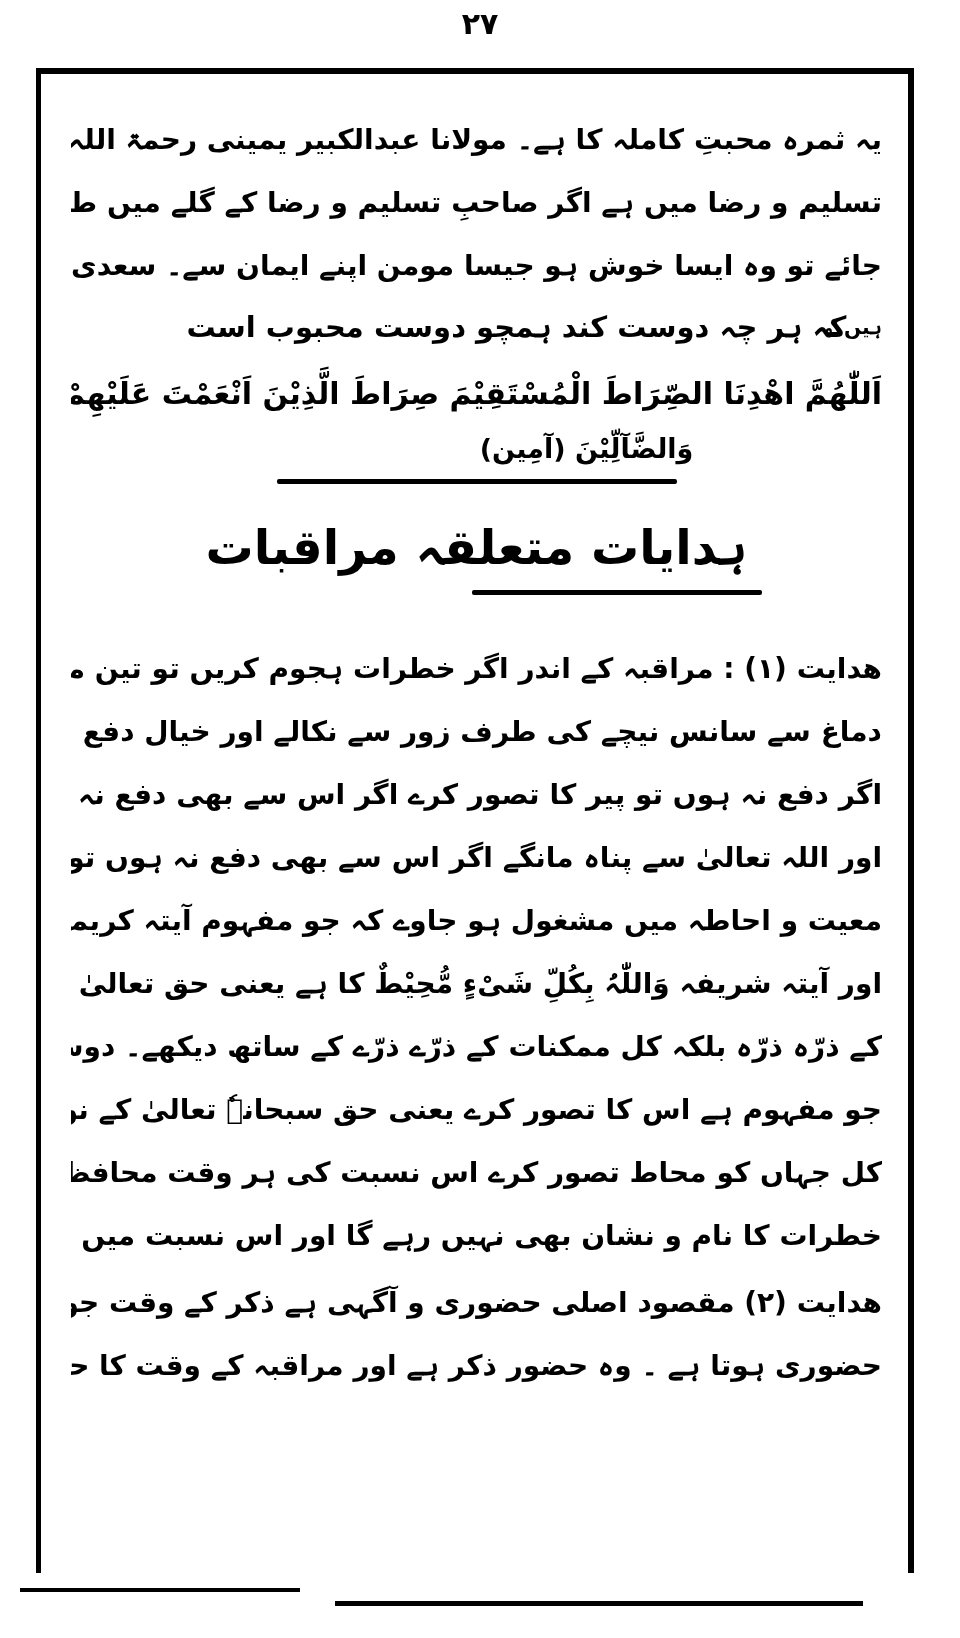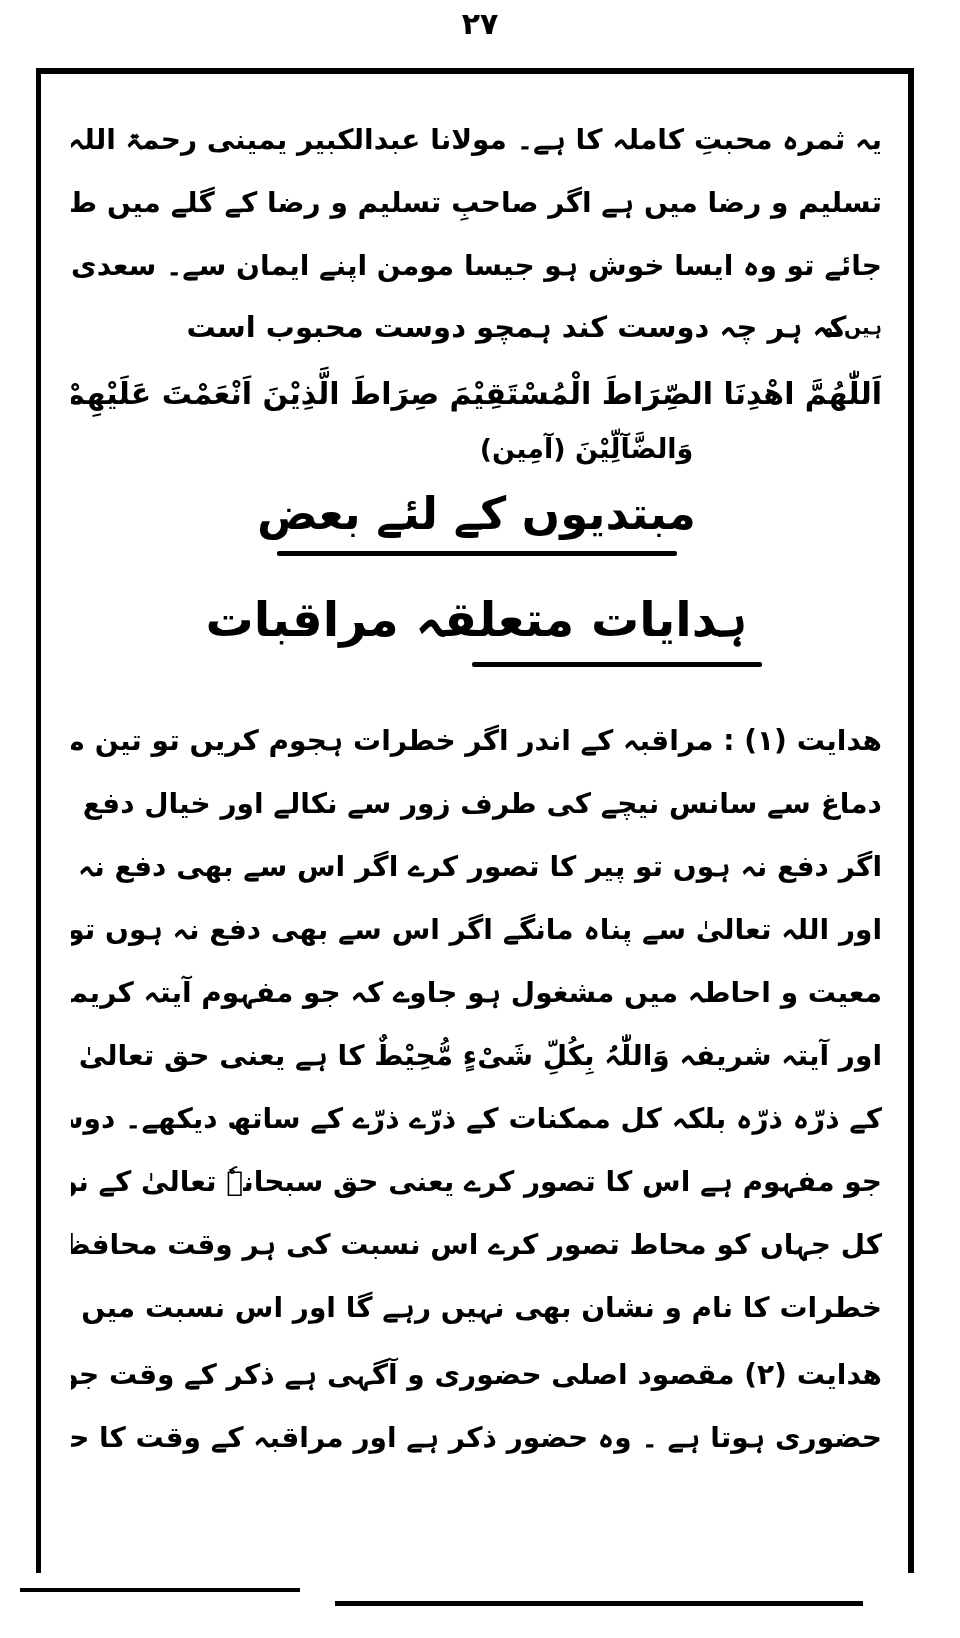--- a/index.html
+++ b/index.html
@@ -73,21 +73,20 @@
     </div>
 
   <div class="couplet-wrap">
     <span class="hain-marker">ہیں ؎</span>
     <div class="couplet-line second">کہ ہر چہ دوست کند ہمچو دوست محبوب است</div>
   </div>
 
   <div class="dua-line1">اَللّٰھُمَّ اھْدِنَا الصِّرَاطَ الْمُسْتَقِیْمَ صِرَاطَ الَّذِیْنَ اَنْعَمْتَ عَلَیْھِمْ غَیْرِ الْمَغْضُوْبِ عَلَیْھِمْ</div>
   <div class="dua-line2">وَالضَّآلِّیْنَ (آمِین)</div>
 
-  <div class="heading1">مبتدیوں کے لئے بعض</div>
   <div class="rule rule1"></div>
 
   <div class="heading2">ہدایات متعلقہ مراقبات</div>
   <div class="rule rule2"></div>
 
   <div class="body-para1">
       <div class="tline">ھدایت (۱) : مراقبہ کے اندر اگر خطرات ہجوم کریں تو تین مرتبہ یا پانچ مرتبہ</div>
       <div class="tline">دماغ سے سانس نیچے کی طرف زور سے نکالے اور خیال دفع خطرات کا کرے</div>
       <div class="tline">اگر دفع نہ ہوں تو پیر کا تصور کرے اگر اس سے بھی دفع نہ ہوں تو معوذتین پڑھے</div>
       <div class="tline">اور اللہ تعالیٰ سے پناہ مانگے اگر اس سے بھی دفع نہ ہوں تو من جانب اللہ سمجھ کر مراقبہ</div>

